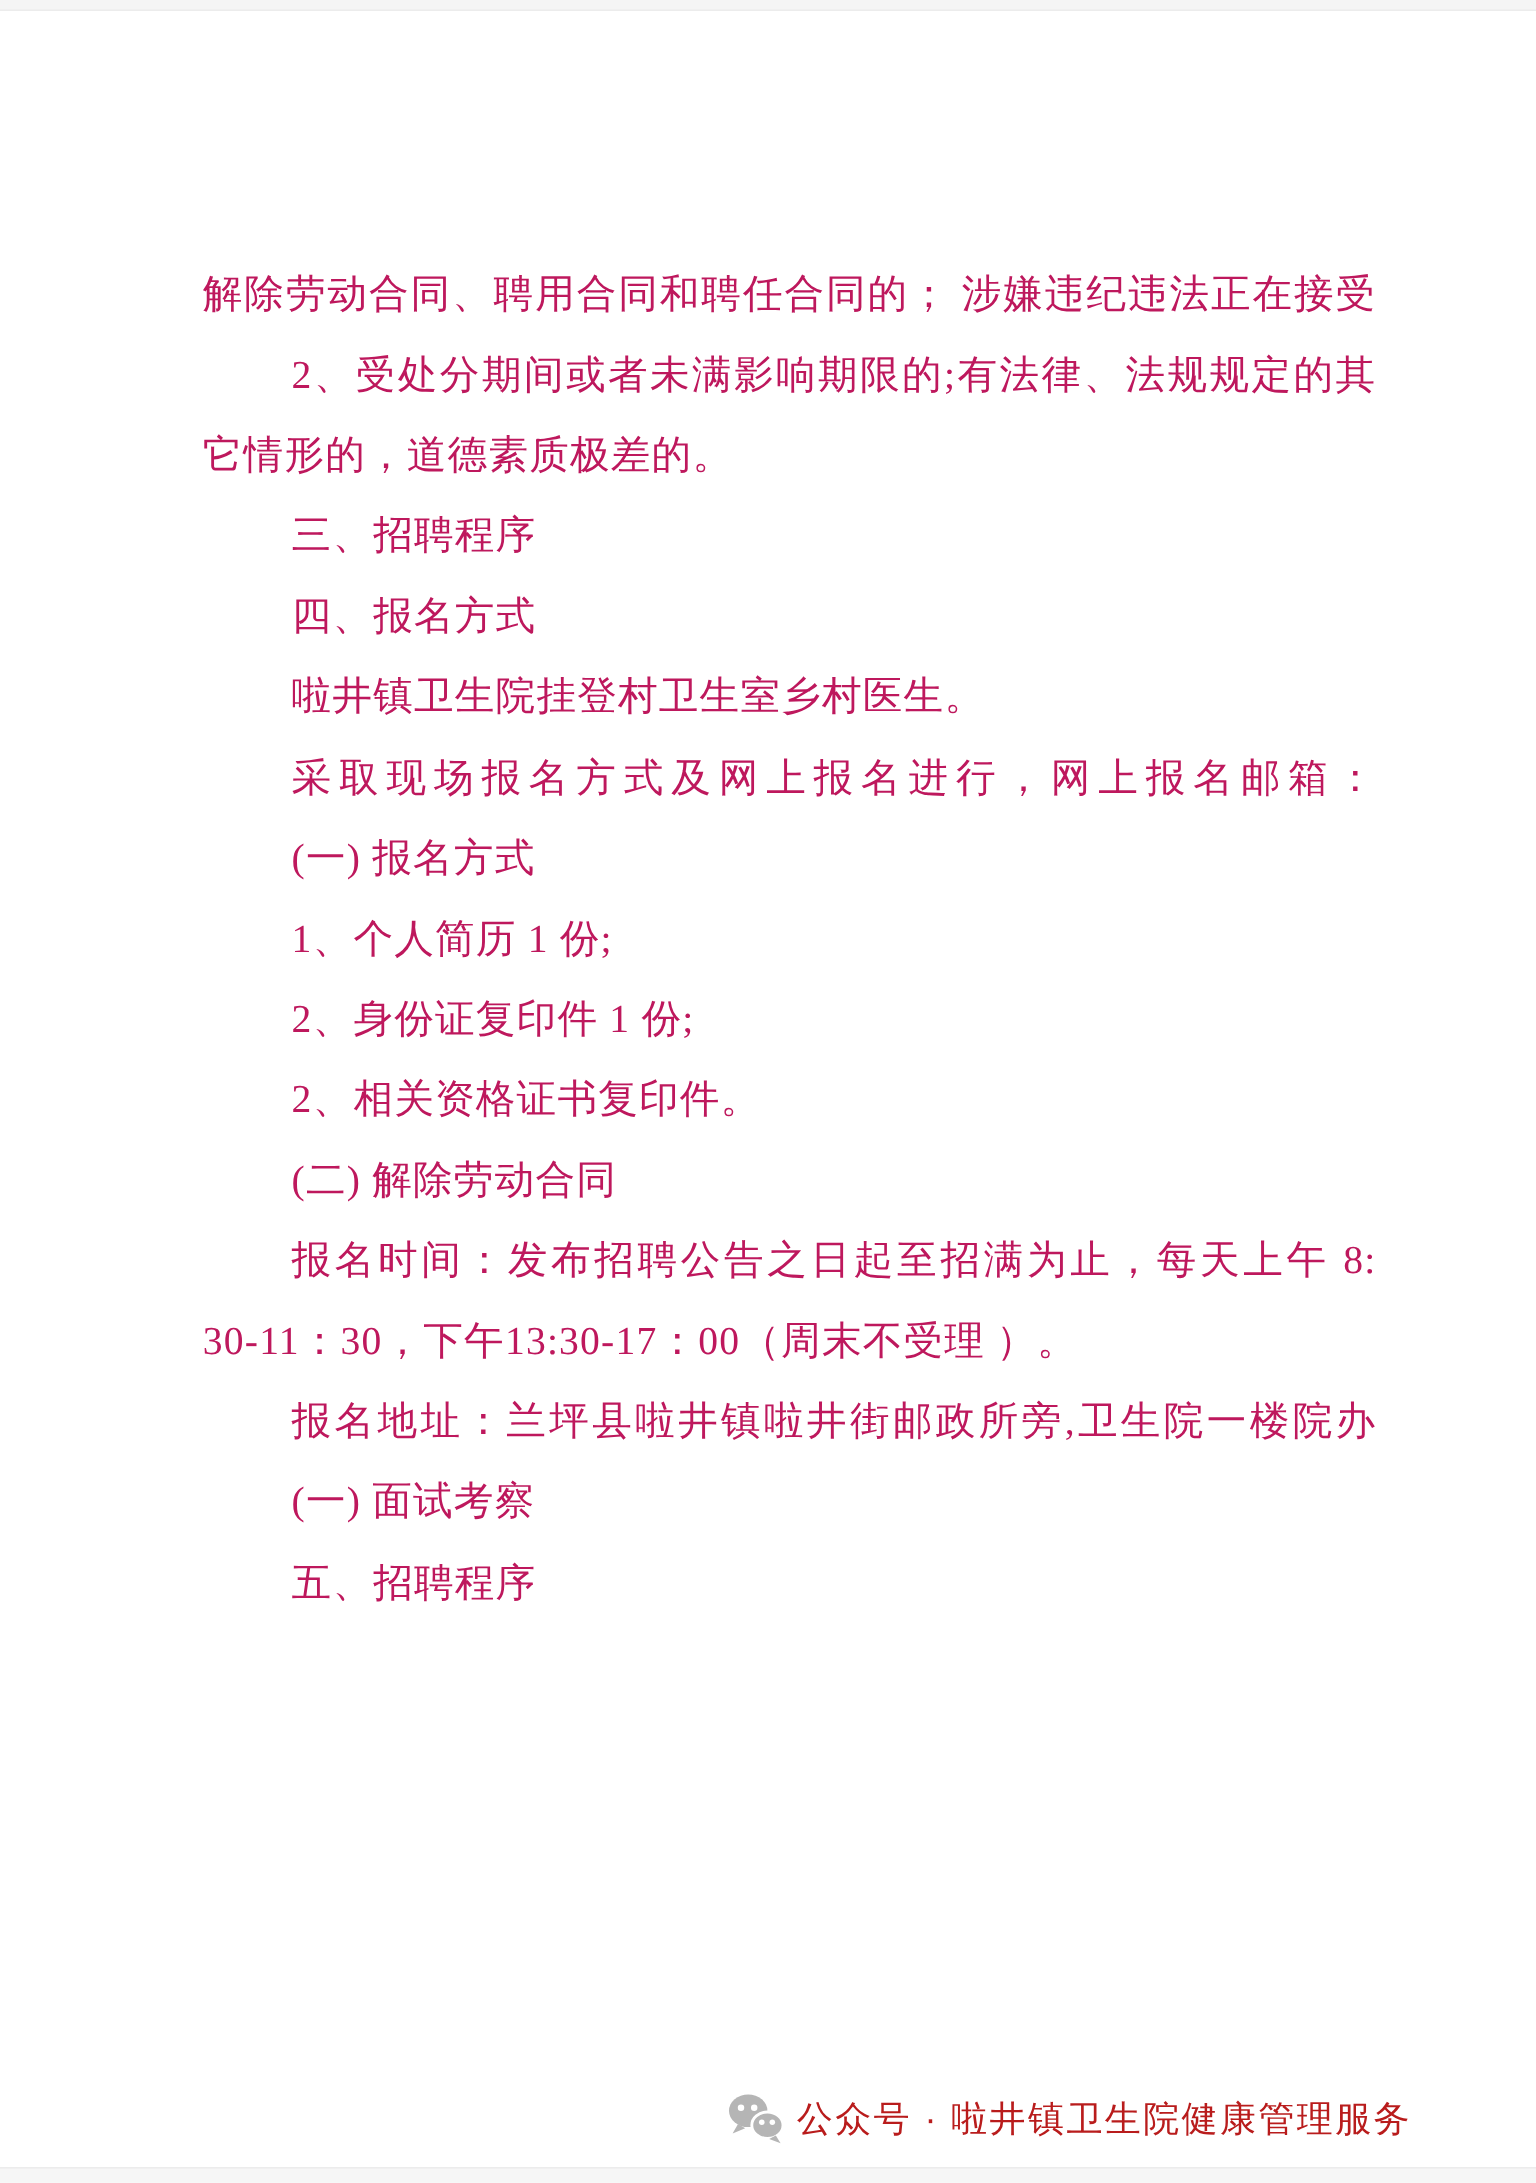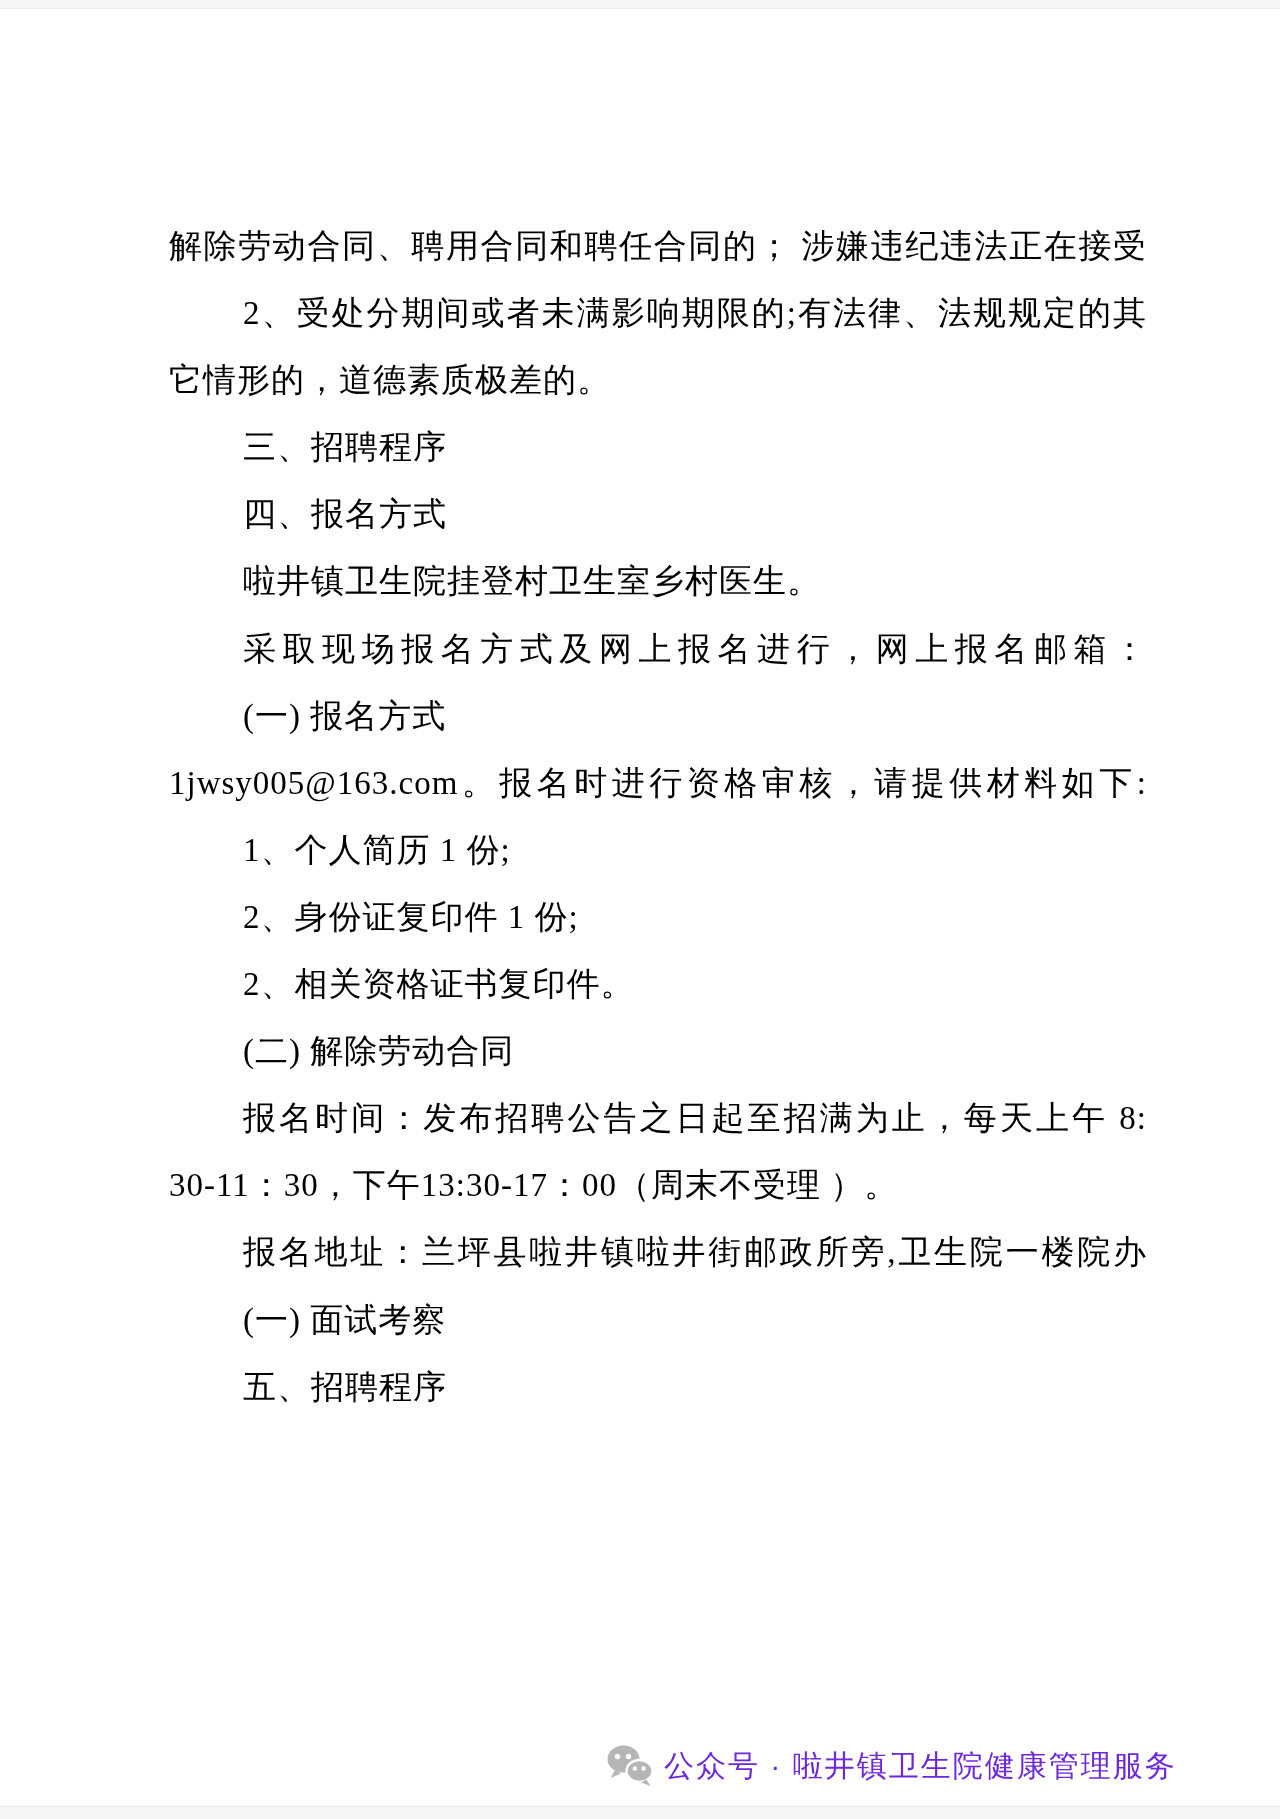--- a/index.html
+++ b/index.html
@@ -28,21 +28,21 @@
     background: #f6f6f6;
     border-top: 1px solid #e9e9e9;
   }
   .doc-body {
     position: absolute;
     left: 169px;
     top: 213px;
     width: 978px;
     font-size: 33px;
     line-height: 67.1px;
-    color: #000000;
+    color: #be185d;
     letter-spacing: 1px;
   }
   .line { white-space: normal; }
   .line.indent { padding-left: 74px; }
   .line.just {
     text-align: justify;
     text-align-last: justify;
     text-justify: inter-character;
   }
   .footer {
@@ -50,41 +50,40 @@
     left: 606px;
     top: 1742px;
     height: 48px;
     display: flex;
     align-items: center;
     gap: 10px;
   }
   .footer .label {
     font-family: "Liberation Sans", sans-serif;
     font-size: 30px;
-    color: #6d28d9;
+    color: #b91c1c;
     letter-spacing: 2px;
     white-space: nowrap;
   }
   .wechat-icon { display: block; }
 </style>
 </head>
 <body>
 
 <div class="edge-strip top"></div>
 
 <div class="doc-body">
     <div class="line just">解除劳动合同、聘用合同和聘任合同的； 涉嫌违纪违法正在接受</div>
     <div class="line indent just">2、受处分期间或者未满影响期限的;有法律、法规规定的其</div>
     <div class="line">它情形的，道德素质极差的。</div>
     <div class="line indent">三、招聘程序</div>
     <div class="line indent">四、报名方式</div>
     <div class="line indent">啦井镇卫生院挂登村卫生室乡村医生。</div>
     <div class="line indent just">采取现场报名方式及网上报名进行，网上报名邮箱：</div>
     <div class="line indent">(一) 报名方式</div>
-    <div class="line just">1jwsy005@163.com。报名时进行资格审核，请提供材料如下:</div>
     <div class="line indent">1、个人简历 1 份;</div>
     <div class="line indent">2、身份证复印件 1 份;</div>
     <div class="line indent">2、相关资格证书复印件。</div>
     <div class="line indent">(二) 解除劳动合同</div>
     <div class="line indent just">报名时间：发布招聘公告之日起至招满为止，每天上午 8:</div>
     <div class="line">30-11：30，下午13:30-17：00（周末不受理 ）。</div>
     <div class="line indent just">报名地址：兰坪县啦井镇啦井街邮政所旁,卫生院一楼院办</div>
     <div class="line indent">(一) 面试考察</div>
     <div class="line indent">五、招聘程序</div>
   </div>

